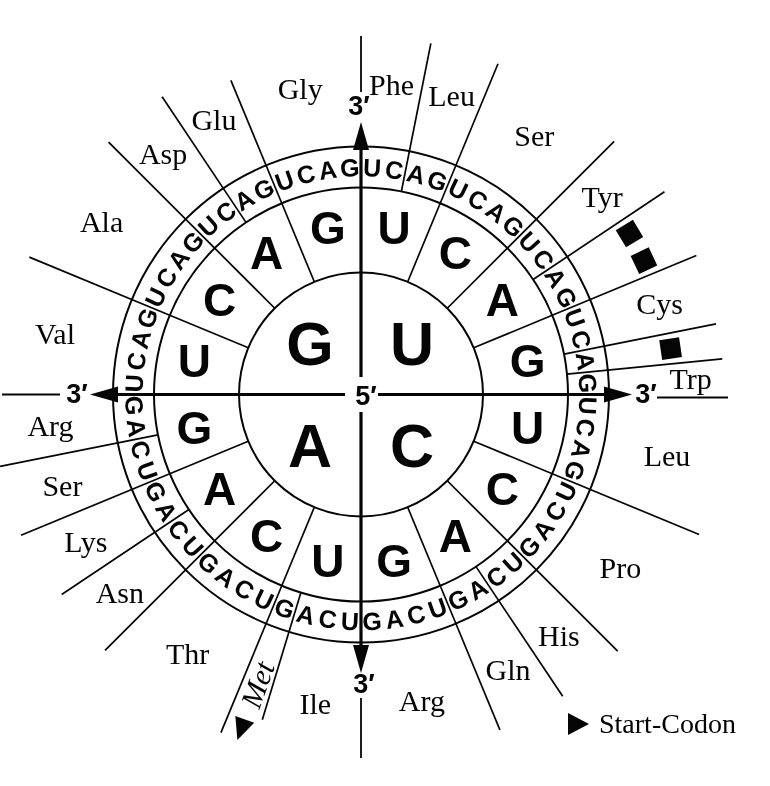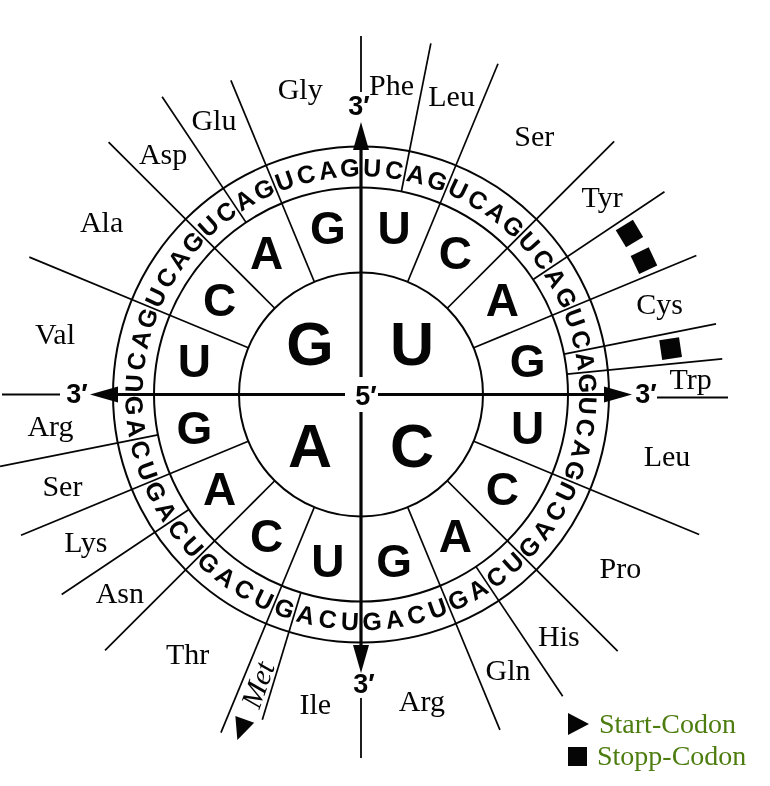--- a/index.html
+++ b/index.html
@@ -9,21 +9,21 @@
   
   .t3{font:bold 25px "Liberation Sans","DejaVu Sans",sans-serif;fill:#050505;}
   .t2{font:bold 46px "Liberation Sans","DejaVu Sans",sans-serif;fill:#050505;}
   .t1{font:bold 61px "Liberation Sans","DejaVu Sans",sans-serif;fill:#050505;}
   .t-amino{font:30px "Liberation Serif","DejaVu Serif",serif;fill:#050505;}
   .t-met{font-style:italic;}
   .t-prime{font:600 27px "Liberation Sans","DejaVu Sans",sans-serif;fill:#050505;}
   
   .legend{position:absolute;left:568px;top:711px;}
   .legend-row{display:flex;align-items:center;gap:10px;height:26px;margin-bottom:6px;}
-  .legend-row span.lbl{font-size:28px;color:#4d7c0f;line-height:1;}
+  .legend-row span.lbl{font-size:28px;color:#000000;line-height:1;}
   .tri{width:0;height:0;border-left:21px solid #050505;
        border-top:11px solid transparent;border-bottom:11px solid transparent;}
   .sq{width:19px;height:19px;background:#050505;}
 </style>
 </head>
 <body>
 
 <svg id="wheel" width="770" height="786" viewBox="0 0 770 786">
     <circle cx="361" cy="394.5" r="248" fill="none" stroke="#050505" stroke-width="2"></circle>
     <circle cx="361" cy="394.5" r="207" fill="none" stroke="#050505" stroke-width="2"></circle>
@@ -189,17 +189,13 @@
     <rect x="633.9486487476378" y="250.6752557563217" width="20" height="20" fill="#050505" transform="rotate(64.6875 643.9486487476378 260.6752557563217)"></rect>
     <rect x="660.6122476189764" y="338.5733614954718" width="20" height="20" fill="#050505" transform="rotate(81.5625 670.6122476189764 348.5733614954718)"></rect>
     <polygon points="234.07788175254632,716.8650550096063 234.07788175254632,736.8650550096063 256.0778817525463,726.8650550096063" fill="#050505" transform="rotate(109.6875 242.07788175254632 726.8650550096063)"></polygon>
   </svg>
 
 <div class="legend">
   <div class="legend-row">
     <span class="tri"></span>
     <span class="lbl">Start-Codon</span>
   </div>
-  <div class="legend-row">
-    <span class="sq"></span>
-    <span class="lbl">Stopp-Codon</span>
-  </div>
 </div>
 
 </body></html>

